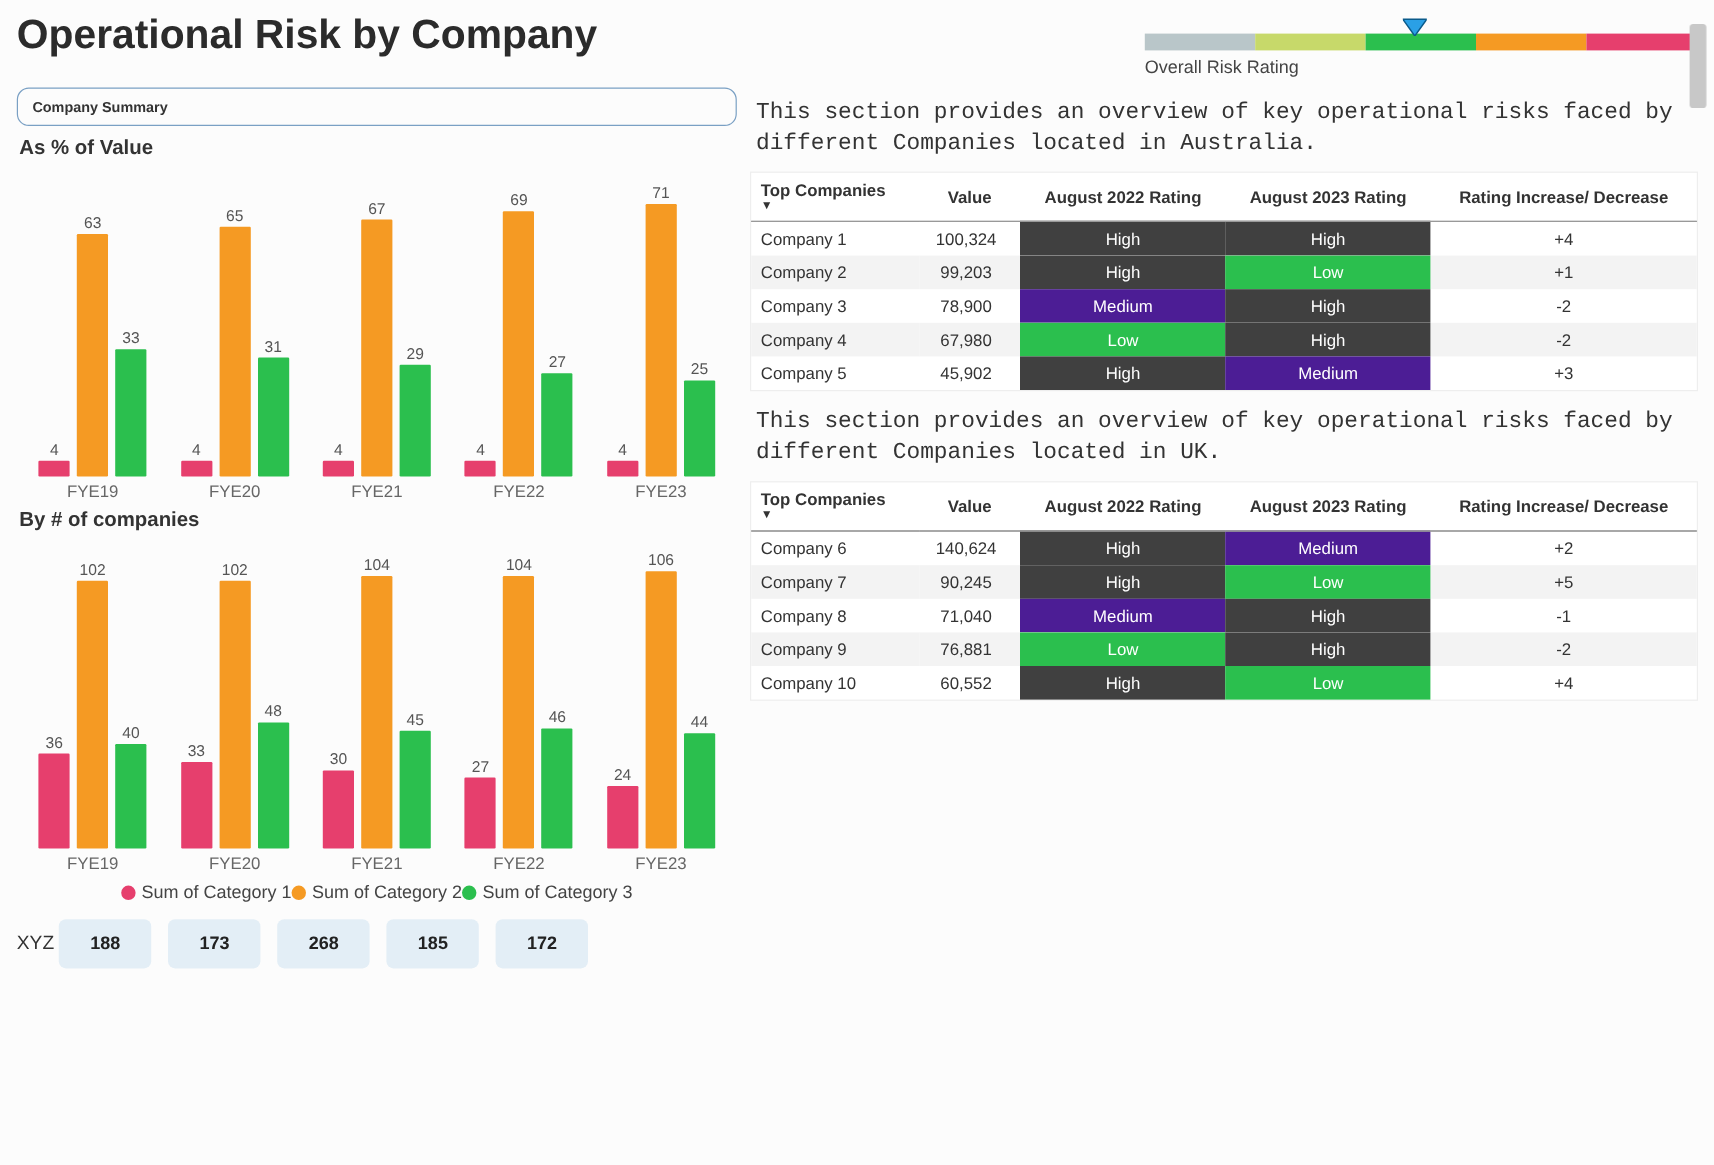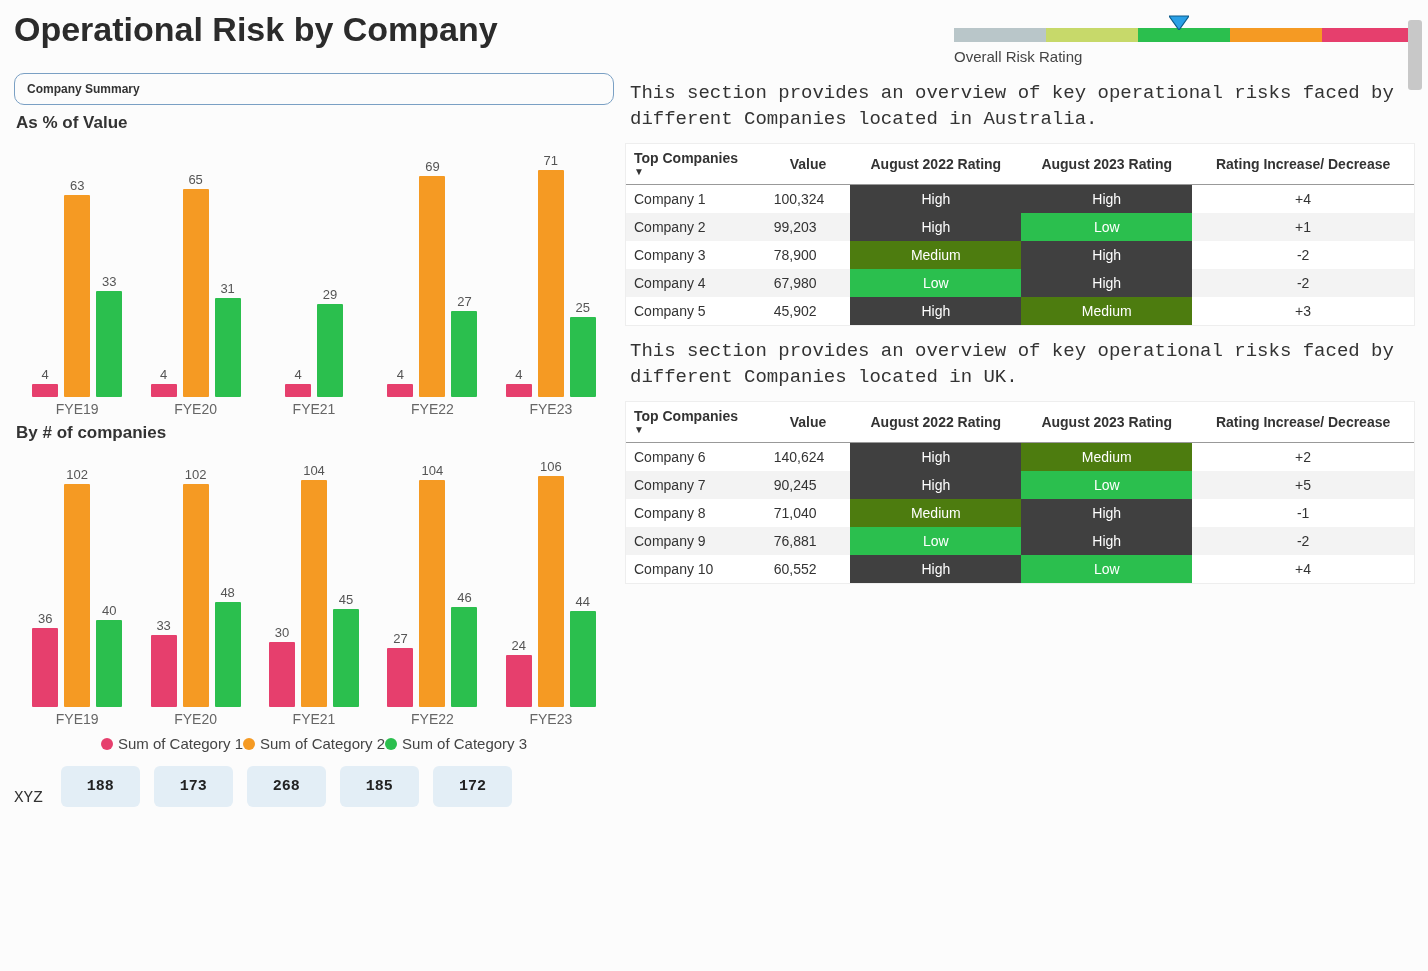--- a/index.html
+++ b/index.html
@@ -36,28 +36,28 @@
   .dot { width: 12px; height: 12px; border-radius: 50%; }
 
   .desc { font-size: 19px; color: #333; line-height: 1.35; margin: 8px 4px 12px 4px; font-family: Liberation Mono, monospace; }
 
   .tbl { width: 100%; border-collapse: collapse; background: #fff; margin-bottom: 14px; box-shadow: 0 0 0 1px #eee; }
   .tbl th { font-size: 14px; font-weight: 600; text-align: center; padding: 6px 8px; border-bottom: 1px solid #999; line-height: 1.15; }
   .tbl th.first { text-align: left; }
   .tbl td { font-size: 14px; padding: 6px 8px; text-align: center; }
   .tbl tbody tr:nth-child(even) { background: #f3f3f3; }
   .tbl td.name { text-align: left; }
-  .tbl td.val { text-align: left; padding-right: 14px;}
+  .tbl td.val { text-align: center; padding-right: 14px;}
   .sort-ind { font-size: 10px; display:block; }
   .rating { color: #fff; font-weight: 500; }
   .rating.High { background: #404040; }
-  .rating.Medium { background: #4d7c0f; }
+  .rating.Medium { background: #4c1d95; }
   .rating.Low { background: #2bbf4e; }
 
-  .xyz-row { display: flex; align-items: flex-end; gap: 14px; margin-top: 14px; font-family: Liberation Mono, monospace; }
+  .xyz-row { display: flex; align-items: center; margin-top: 14px; }
   .xyz-label { font-size: 16px; color: #333; margin-right: 4px;}
   .xyz-card { background: #e3eef6; border-radius: 6px; padding: 12px 26px; font-weight: 700; font-size: 15px; color: #222; }
 
   .scroll-thumb { position: fixed; right: 6px; top: 20px; width: 14px; height: 70px; background: #c8c8c8; border-radius: 3px; }
 </style>
 </head>
 <body>
 
 <div class="header">
   <div class="title">Operational Risk by Company</div>
@@ -115,20 +115,24 @@
               <div class="bar-label">31</div>
               <div class="bar" style="background: rgb(43, 191, 78); height: 99.2px;"></div>
             </div>
           </div>
           <div class="group">
             <div class="bar-wrap">
               <div class="bar-label">4</div>
               <div class="bar" style="background: rgb(230, 63, 109); height: 12.8px;"></div>
             </div>
             <div class="bar-wrap">
+              <div class="bar-label">67</div>
+              <div class="bar" style="background: rgb(245, 154, 35); height: 214.4px;"></div>
+            </div>
+            <div class="bar-wrap">
               <div class="bar-label">29</div>
               <div class="bar" style="background: rgb(43, 191, 78); height: 92.8px;"></div>
             </div>
           </div>
           <div class="group">
             <div class="bar-wrap">
               <div class="bar-label">4</div>
               <div class="bar" style="background: rgb(230, 63, 109); height: 12.8px;"></div>
             </div>
             <div class="bar-wrap">

